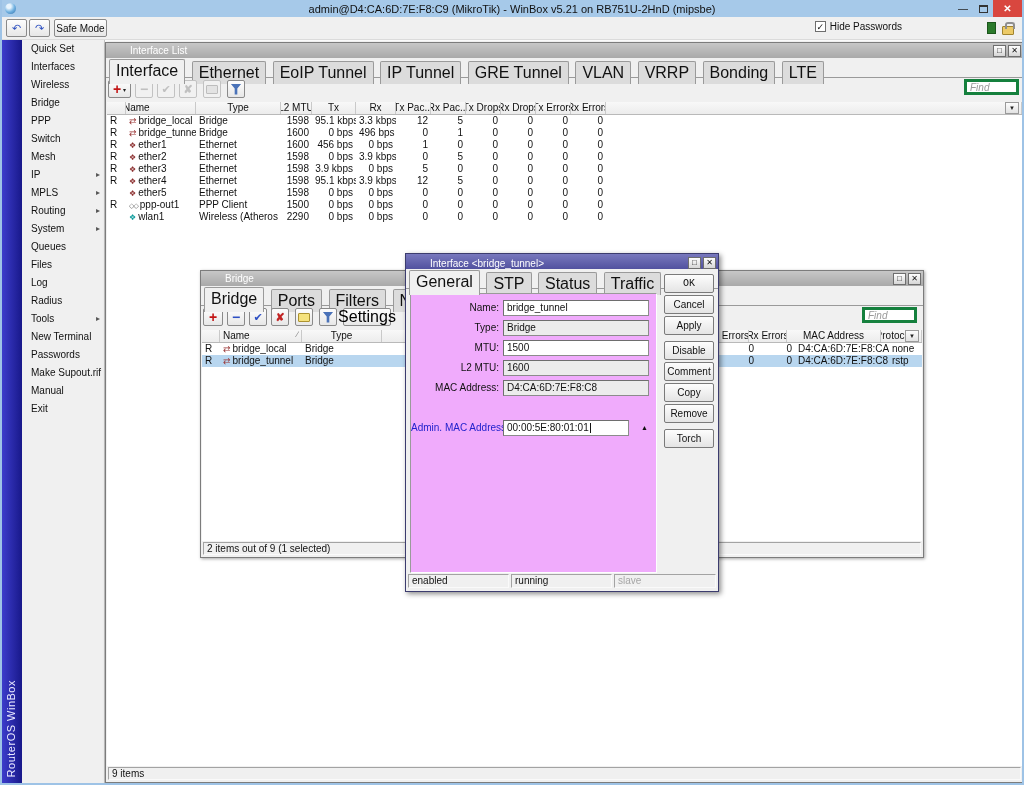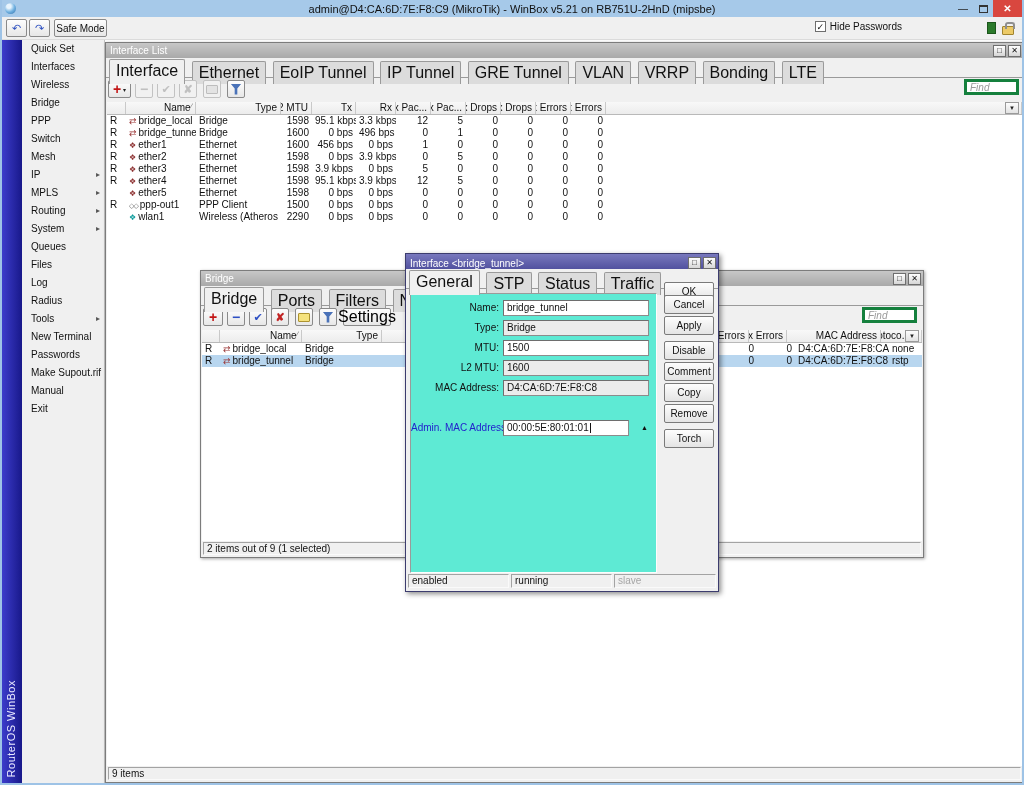--- a/index.html
+++ b/index.html
@@ -43,21 +43,21 @@
                 color:#eaeaff; font-size:11px; letter-spacing:.5px; white-space:nowrap; }
   #sidebar { position:absolute; left:20px; top:40px; width:83px; height:745px; background:#f0f0f0; border-right:1px solid #c4c4c4; }
   .side-item { position:relative; height:18px; line-height:18px; padding-left:9px; font-size:10px; color:#111; white-space:nowrap; }
   .side-item.has-sub::after { content:"\25B8"; position:absolute; right:4px; top:0; font-size:8px; color:#555; }
 
   
   .win { position:absolute; background:#f0f0f0; border:1px solid #7c7c7c; box-shadow:1px 1px 3px rgba(0,0,0,.35); }
   .titlebar { height:15px; display:flex; align-items:center; padding:0 2px 0 4px; font-size:10px; color:#fff; position:relative; }
   .titlebar.inactive { background:linear-gradient(var(--inactive-title-start,#c7c7c7),var(--inactive-title-end,#a9a9a9)); }
   .titlebar.active { background:linear-gradient(var(--active-title-start,#7878bd),var(--active-title-end,#51519f));align-items:flex-end; }
-  .tb-title { flex:1; white-space:nowrap; overflow:hidden; }
+  .tb-title { flex:1; white-space:nowrap; overflow:hidden;margin-left:20px; }
   .winbtn { width:13px; height:12px; margin-left:2px; border:1px solid #6e6e6e; background:linear-gradient(#fefefe,#d6d6d6);
             font-size:8px; line-height:10px; text-align:center; color:#111; }
   .tabbar { position:relative; height:20px; padding:0 0 0 2px; border-bottom:1px solid #9a9a9a; }
   .tab { display:inline-block; vertical-align:bottom; margin:3px 1px -1px 1px; padding:2px 6px 2px; font-size:16px; color:#111;
          background:#dcdcdc; border:1px solid #9a9a9a; border-bottom:none; border-radius:2px 2px 0 0; position:relative; }
   .tab.active { background:#f0f0f0; margin-top:1px; padding-bottom:4px; z-index:3; }
   .statusbar { position:absolute; left:1px; right:1px; bottom:1px; height:15px; background:#f0f0f0; display:flex; }
   .sunken { border:1px solid #a3a3a3; border-right-color:#fafafa; border-bottom-color:#fafafa;
             font-size:10px; line-height:12px; padding:0 3px; margin:1px; color:#111; white-space:nowrap; }
   .wtoolbar { position:relative; height:22px; }
@@ -73,21 +73,21 @@
   .dis .g-folder { background:#e3e3e3; border-color:#bdbdbd; }
   .g-funnel { width:11px; height:11px; background:#4a72b8; clip-path:polygon(0 0,100% 0,62% 45%,62% 100%,38% 100%,38% 45%); }
   .g-dd { font-size:6px; color:#222; margin-left:2px; }
   .findbox { position:absolute; width:55px; height:16px; border:3px solid #15803d; background:#fff;
              font-size:10px; font-style:italic; color:#999; padding:0 3px; font-family:"Liberation Sans",sans-serif; }
   .findbox::placeholder { color:#9a9a9a; font-style:italic; }
 
   
   .tablearea { position:absolute; left:1px; right:1px; background:#fff; }
   .thead { display:flex; height:13px; background:linear-gradient(#f8f8f8,#ececec); border-bottom:1px solid #b9b9b9; font-size:10px; position:relative; }
-  .th { padding:0 3px; border-right:1px solid #c9c9c9; white-space:nowrap; overflow:hidden; color:#111; display:flex; justify-content:flex-end; }
+  .th { padding:0 3px; border-right:1px solid #c9c9c9; white-space:nowrap; overflow:hidden; color:#111; display:flex; justify-content:center;gap:47px; }
   .tr { display:flex; height:12px; font-size:10px; line-height:12px; color:#111; white-space:nowrap; }
   .tr.sel { background:var(--selection,#b8d6ef); }
   .td { padding:0 3px; overflow:hidden; }
   .num { text-align:right; }
   .sort-ind { color:#777; font-size:8px; }
   .ticon { font-style:normal; margin-right:2px; }
   .ticon[data-icon="bridge"]::before { content:"\21C4"; color:#993333; font-size:9px; }
   .ticon[data-icon="ether"]::before { content:"\2756"; color:#8b2e2e; font-size:8px; }
   .ticon[data-icon="ppp"]::before { content:"\25C7\25C7"; color:#777; font-size:7px; letter-spacing:-1px; }
   .ticon[data-icon="wlan"]::before { content:"\2756"; color:#0a9a9a; font-size:8px; }
@@ -95,21 +95,21 @@
             background:linear-gradient(#fdfdfd,#e2e2e2); font-size:6px; text-align:center; line-height:11px; color:#222; }
 
   
   .c0{width:19px}.c1{width:70px}.c2{width:85px}.c3{width:31px}.c4{width:44px}.c5{width:40px}
   .c6{width:35px}.c7{width:35px}.c8{width:35px}.c9{width:35px}.c10{width:35px}.c11{width:35px}.cfill{flex:1}
   
   .bc0{width:18px}.bc1{width:82px}.bc2{width:80px}.bcfill{flex:1}.bc3{width:40px}.bc4{width:38px}.bc5{width:94px}.bc6{width:33px}.bc7{width:8px}
 
   
   #dlg { left:403px; top:253px; width:314px; height:339px; z-index:30; border-color:#3c3c6e; box-shadow:2px 2px 5px rgba(0,0,0,.45); }
-  #dlg-panel { position:absolute; left:4px; top:39px; width:247px; height:280px; background:#5eead4;
+  #dlg-panel { position:absolute; left:4px; top:39px; width:247px; height:280px; background:#f0abfc;
                border:1px solid #9a9a9a; border-right-color:#fdfdfd; border-bottom-color:#fdfdfd; }
   .frow { position:absolute; left:0; height:16px; width:100%; }
   .flabel { position:absolute; left:0; top:2px; width:88px; text-align:right; font-size:10px; color:#111; white-space:nowrap; }
   .flabel.hl { color:#2222cc; }
   .fld { position:absolute; left:92px; top:0; height:16px; background:#fff; border:1px solid #8c8c8c;
          border-top-color:#6e6e6e; border-left-color:#6e6e6e; font-size:10px; line-height:14px; padding:0 3px; color:#111; white-space:nowrap; overflow:hidden; }
   .fld.ro { background:#ececec; }
   .caret { display:inline-block; width:1px; height:10px; background:#111; vertical-align:middle; margin-left:1px; }
   .dd-btn { position:absolute; left:227px; top:0; width:13px; height:16px; border:1px solid #8a8a8a;
             background:linear-gradient(#fdfdfd,#e2e2e2); font-size:6px; text-align:center; line-height:15px; color:#111; }
@@ -477,21 +477,21 @@
       <div class="frow" style="top:86px;">
         <span class="flabel">MAC Address:</span>
         <span class="fld ro" style="width:146px;">D4:CA:6D:7E:F8:C8</span>
       </div>
       <div class="frow" style="top:126px;">
         <span class="flabel hl">Admin. MAC Address:</span>
         <span class="fld" style="width:126px;"><span>00:00:5E:80:01:01</span><span class="caret"></span></span>
         <span class="up-arrow">▲</span>
       </div>
     </div>
-    <span class="dlg-btn" style="top:28px;">OK</span>
+    <span class="dlg-btn" style="top:20px;font-family:Liberation Mono, monospace;">OK</span>
     <span class="dlg-btn" style="top:41px;">Cancel</span>
     <span class="dlg-btn" style="top:62px;">Apply</span>
     <span class="dlg-btn" style="top:87px;">Disable</span>
     <span class="dlg-btn" style="top:108px;">Comment</span>
     <span class="dlg-btn" style="top:129px;">Copy</span>
     <span class="dlg-btn" style="top:150px;">Remove</span>
     <span class="dlg-btn" style="top:175px;">Torch</span>
     <div class="statusbar">
       <span class="sunken" style="width:101px;">enabled</span>
       <span class="sunken" style="width:101px;">running</span>

